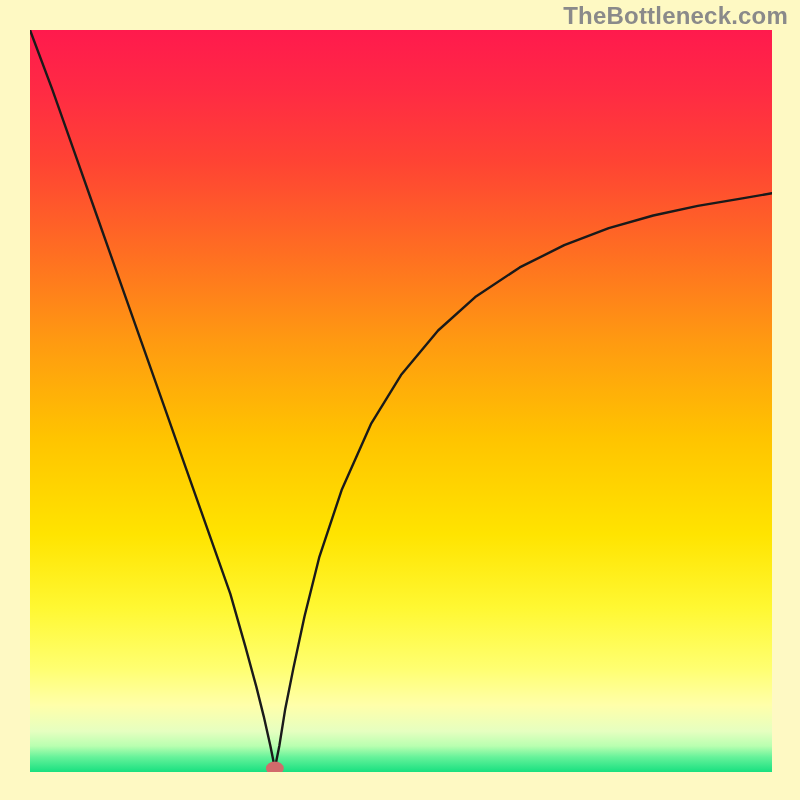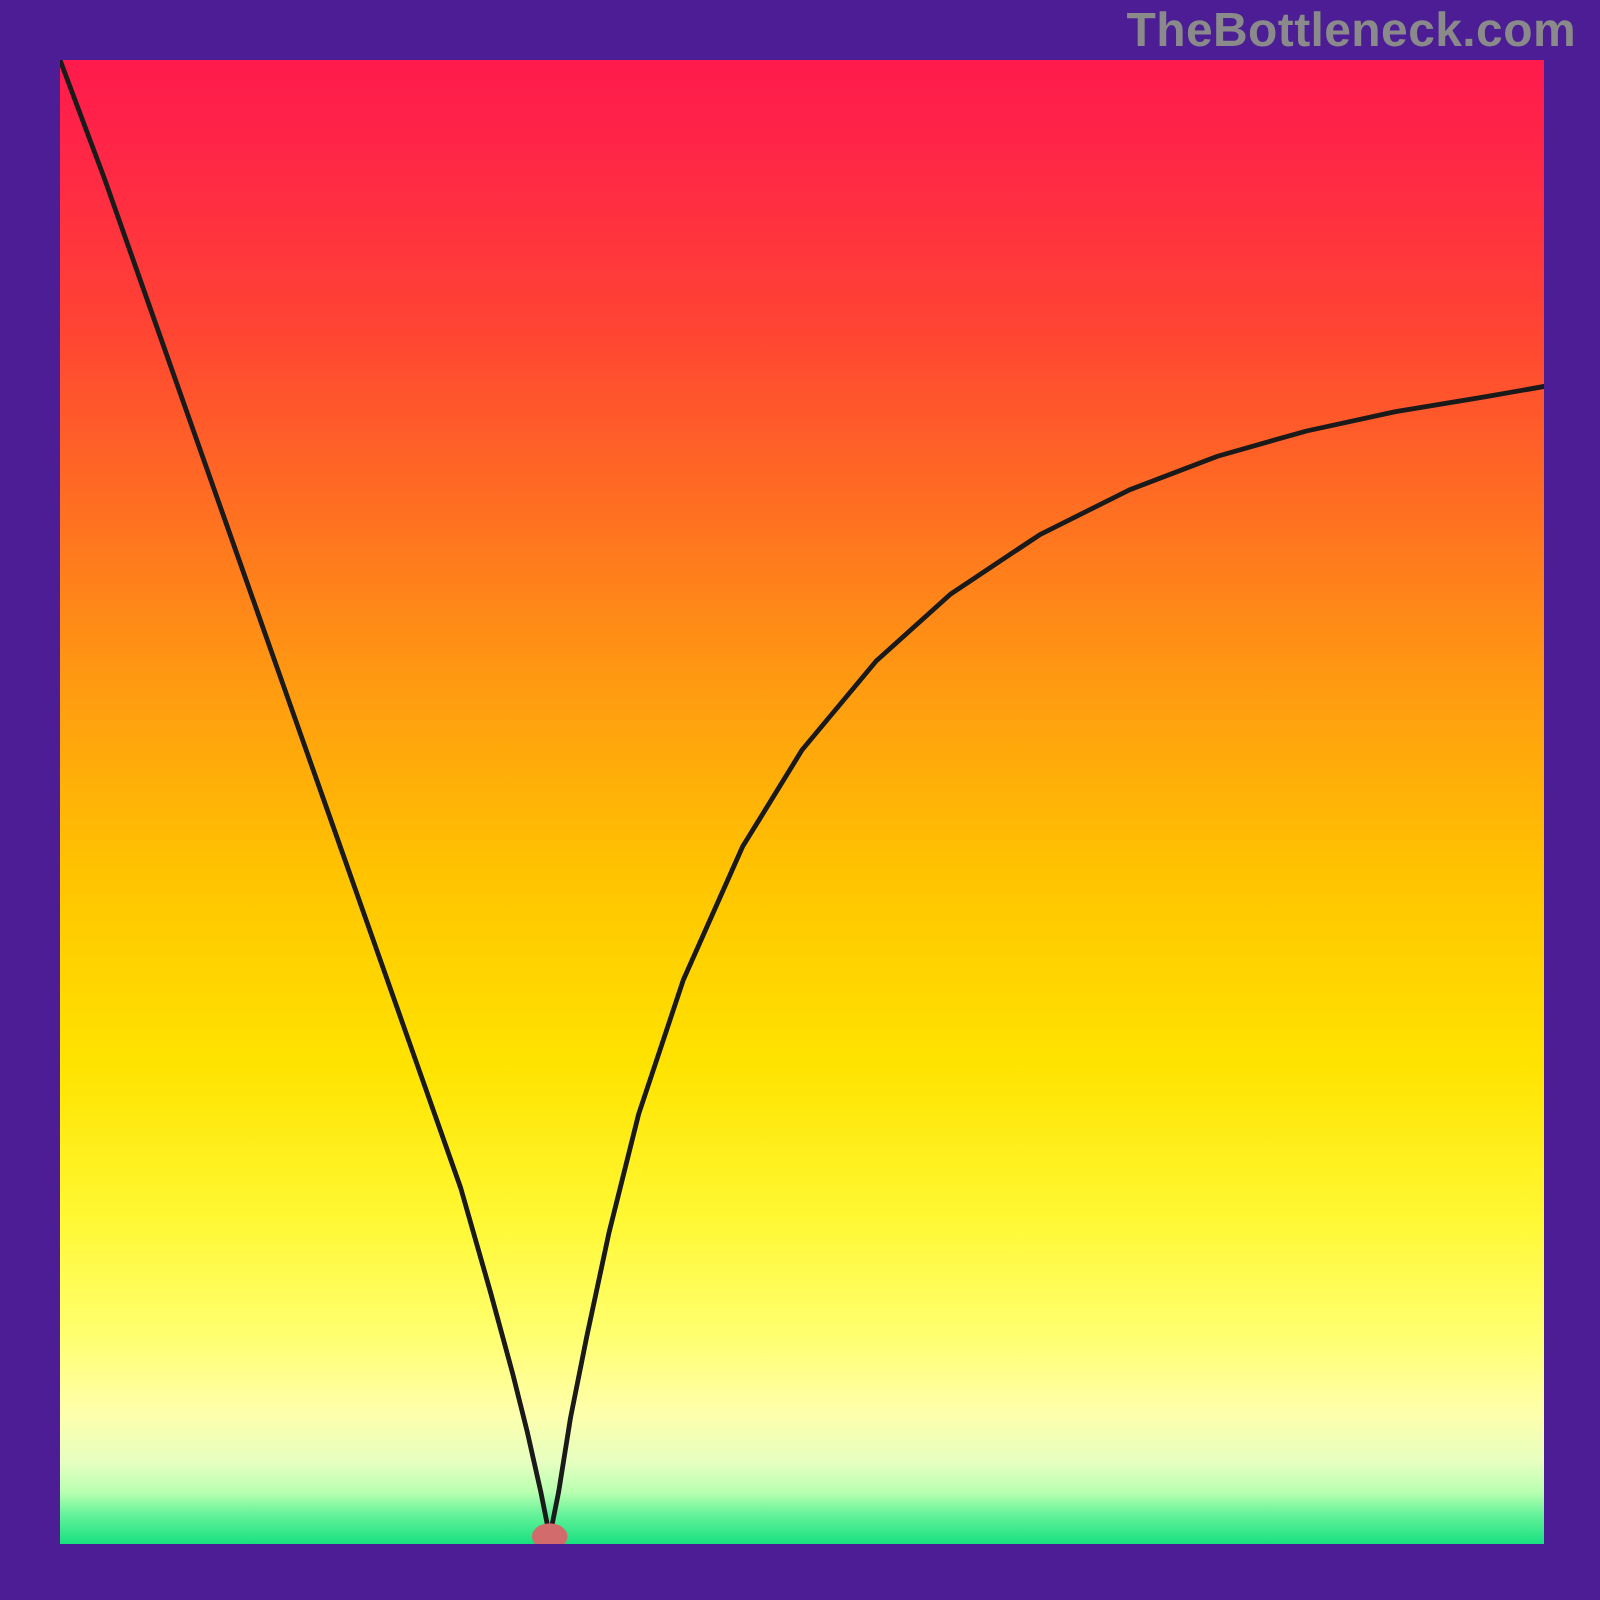--- a/index.html
+++ b/index.html
@@ -8,21 +8,21 @@
     width: 800px;
     height: 800px;
     background: #000;
     font-family: Arial, Helvetica, sans-serif;
     overflow: hidden;
   }
   .frame {
     position: relative;
     width: 800px;
     height: 800px;
-    background: #4c1d95;
+    background: #fef9c3;
   }
   .watermark {
     position: absolute;
     top: 2px;
     right: 12px;
     font-size: 24px;
     font-weight: 600;
     color: #8a8a8a;
     letter-spacing: 0.2px;
     z-index: 10;

